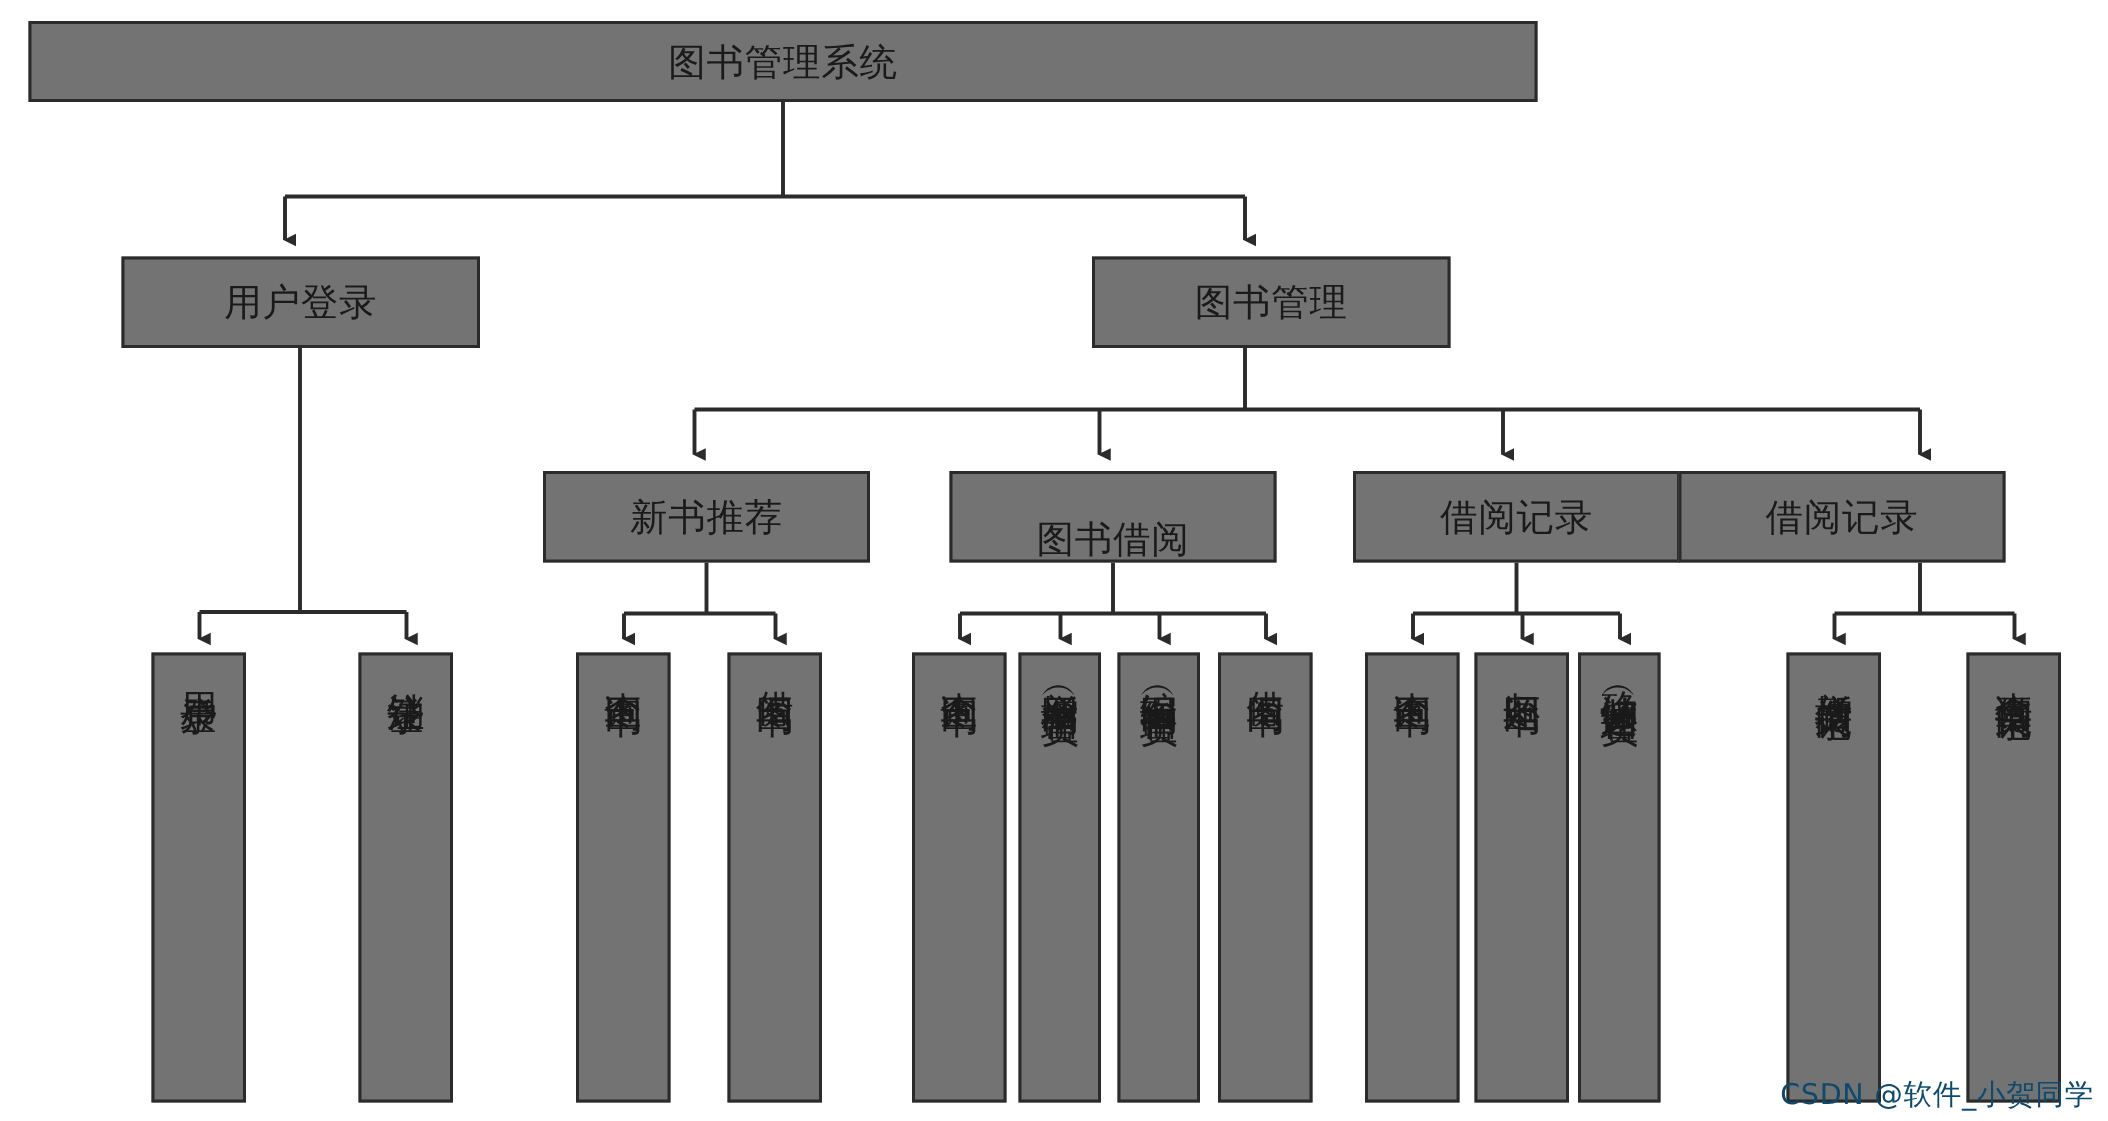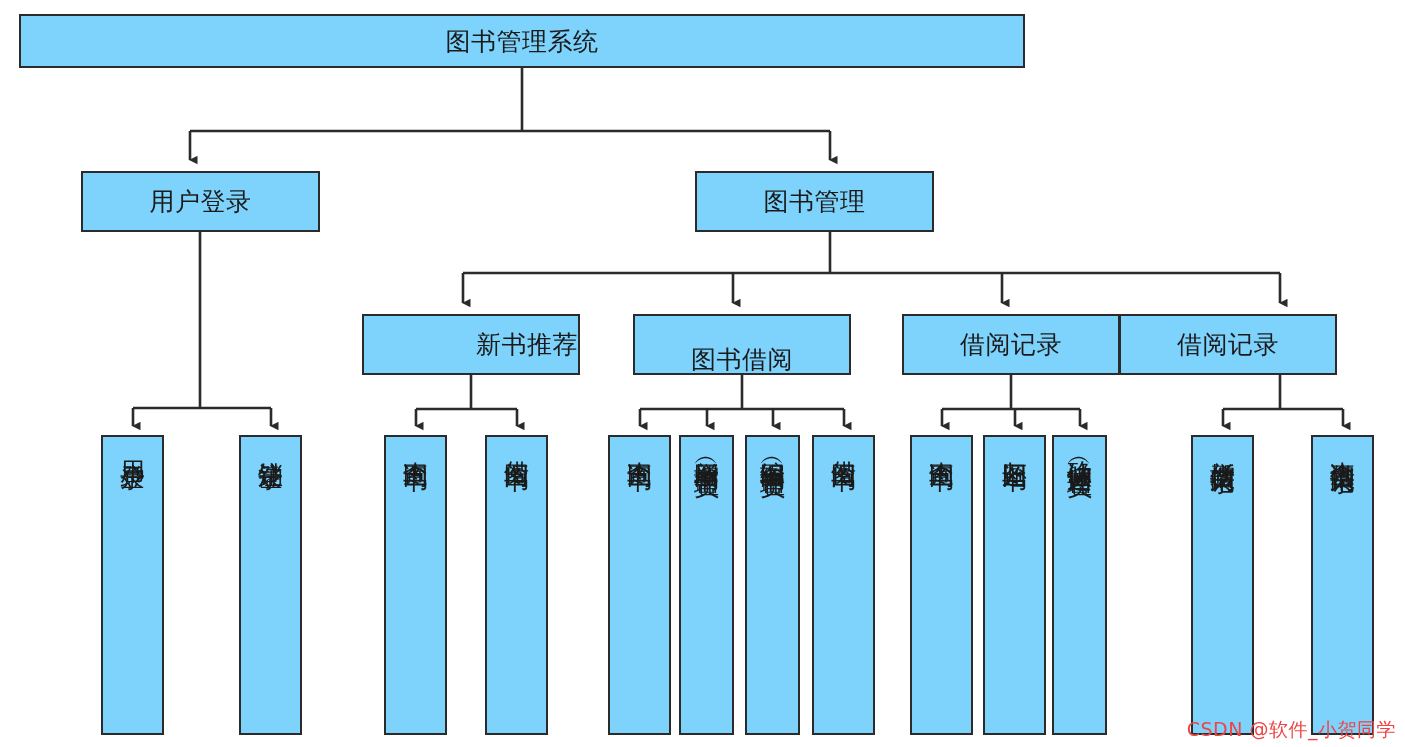--- a/index.html
+++ b/index.html
@@ -21,21 +21,21 @@
     position: absolute;
     left: 0;
     top: 0;
     width: 1405px;
     height: 747px;
     pointer-events: none;
   }
   .node {
     position: absolute;
     box-sizing: border-box;
-    background: #7dd3fc;
+    background: #737373;
     border: 2.5px solid #2b2b2b;
     display: flex;
     align-items: center;
     justify-content: center;
     z-index: 2;
   }
   .node-label {
     color: #1a1a1a;
     line-height: 1.08;
     white-space: nowrap;
@@ -57,21 +57,21 @@
     text-orientation: upright;
     font-size: 25px;
     letter-spacing: 2px;
     line-height: 1;
   }
   .watermark {
     position: absolute;
     right: 9px;
     bottom: 4px;
     font-size: 19px;
-    color: #ef4444;
+    color: #0c4a6e;
     z-index: 5;
     white-space: nowrap;
     letter-spacing: 0.5px;
   }
 </style>
 </head>
 <body>
 
 <div id="canvas">
 
@@ -125,25 +125,25 @@
     </g>
   </svg>
 
   <div class="node h" style="left:19px;top:14px;width:1006px;height:54px;">
     <span class="node-label">图书管理系统</span>
   </div>
 
   <div class="node h" style="left:81px;top:171px;width:239px;height:61px;">
     <span class="node-label">用户登录</span>
   </div>
-  <div class="node h" style="left:695px;top:171px;width:239px;height:61px;align-items:center;">
+  <div class="node h" style="left:728px;top:171px;width:239px;height:61px;align-items:center;">
     <span class="node-label">图书管理</span>
   </div>
 
-  <div class="node h" style="left:362px;top:314px;width:218px;height:61px;justify-content:flex-end;">
+  <div class="node h" style="left:362px;top:314px;width:218px;height:61px;">
     <span class="node-label">新书推荐</span>
   </div>
   <div class="node h" style="left:633px;top:314px;width:218px;height:61px;align-items:flex-end;">
     <span class="node-label">图书借阅</span>
   </div>
   <div class="node h" style="left:902px;top:314px;width:218px;height:61px;">
     <span class="node-label">借阅记录</span>
   </div>
   <div class="node h" style="left:1119px;top:314px;width:218px;height:61px;">
     <span class="node-label">借阅记录</span>

